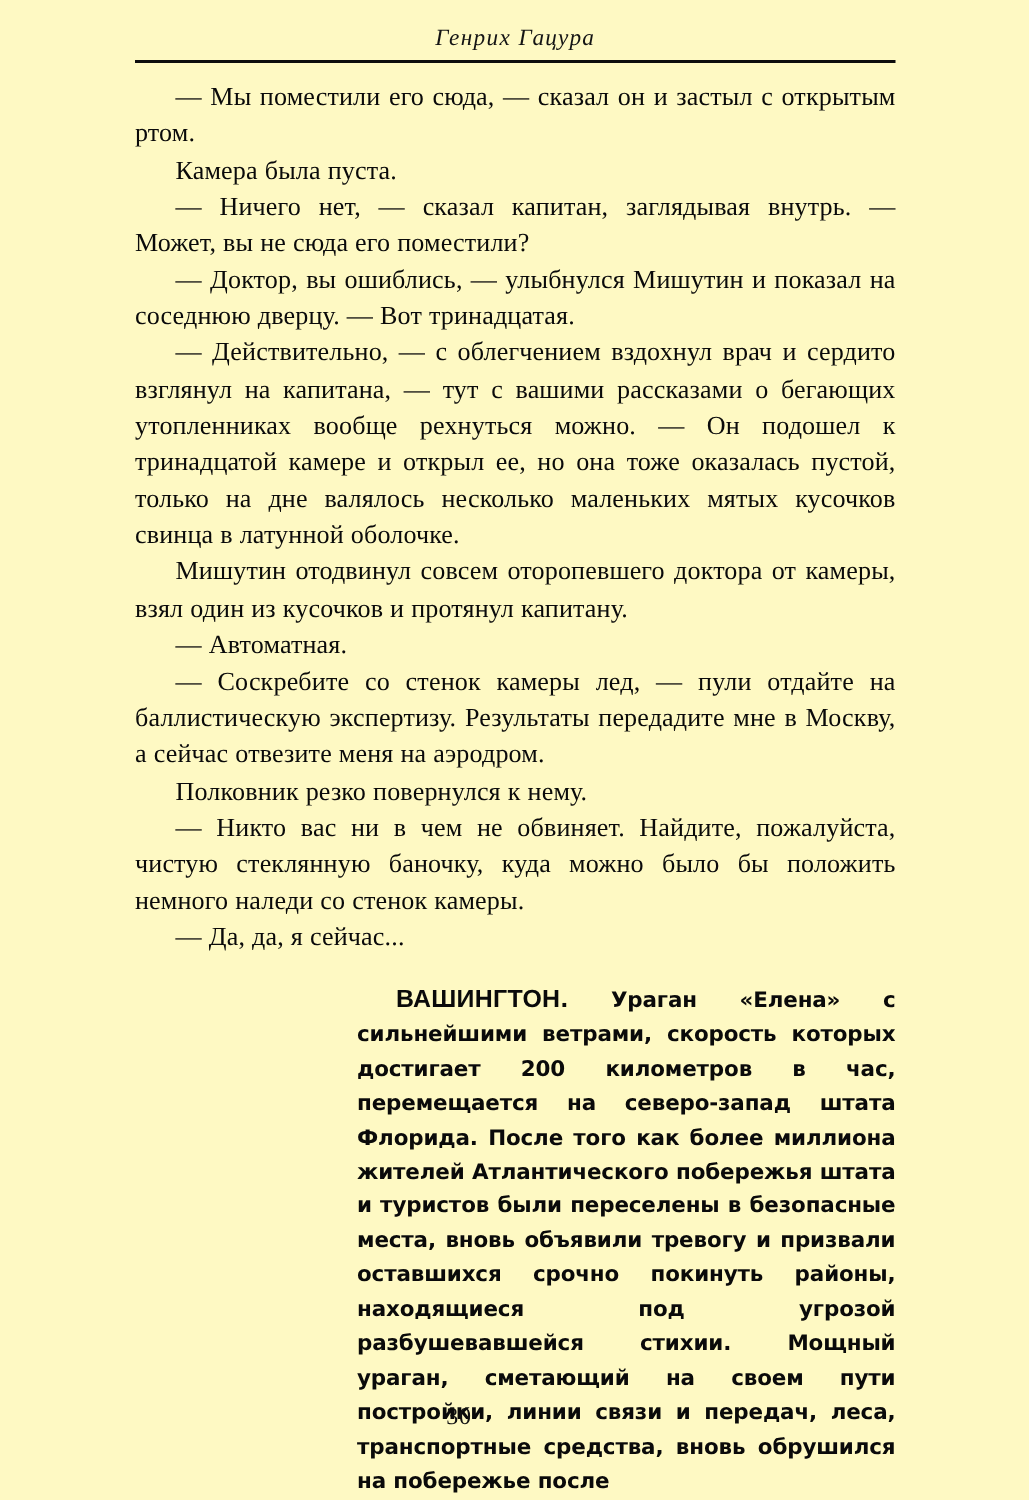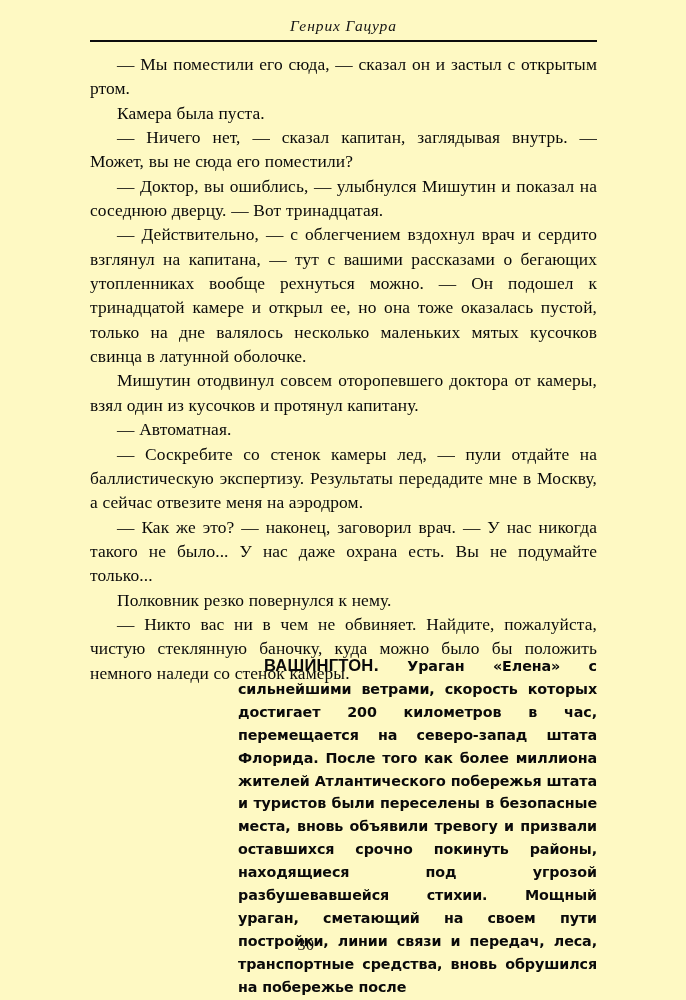--- a/index.html
+++ b/index.html
@@ -118,23 +118,23 @@
 
   <div class="body-column">
     <p>— Мы поместили его сюда, — сказал он и застыл с открытым ртом.</p>
     <p>Камера была пуста.</p>
     <p>— Ничего нет, — сказал капитан, заглядывая внутрь. — Может, вы не сюда его поместили?</p>
     <p>— Доктор, вы ошиблись, — улыбнулся Мишутин и показал на соседнюю дверцу. — Вот тринадцатая.</p>
     <p>— Действительно, — с облегчением вздохнул врач и сердито взглянул на капитана, — тут с вашими рассказами о бегающих утопленниках вообще рехнуться можно. — Он подошел к тринадцатой камере и открыл ее, но она тоже оказалась пустой, только на дне валялось несколько маленьких мятых кусочков свинца в латунной оболочке.</p>
     <p>Мишутин отодвинул совсем оторопевшего доктора от камеры, взял один из кусочков и протянул капитану.</p>
     <p>— Автоматная.</p>
     <p>— Соскребите со стенок камеры лед, — пули отдайте на баллистическую экспертизу. Результаты передадите мне в Москву, а сейчас отвезите меня на аэродром.</p>
-    <p>— Как же это? — наконец, заговорил врач. — У нас никогда такого не было... У нас даже охрана есть. Вы не подумайте только...</p>
     <p>Полковник резко повернулся к нему.</p>
     <p>— Никто вас ни в чем не обвиняет. Найдите, пожалуйста, чистую стеклянную баночку, куда можно было бы положить немного наледи со стенок камеры.</p>
+    <p>— Да, да, я сейчас...</p>
   </div>
 
   <div class="news-block">
     <p><span class="dateline">ВАШИНГТОН</span><span>. Ураган «Елена» с сильнейшими ветрами, скорость которых достигает 200 километров в час, перемещается на северо-запад штата Флорида. После того как более миллиона жителей Атлантического побережья штата и туристов были переселены в безопасные места, вновь объявили тревогу и призвали оставшихся срочно покинуть районы, находящиеся под угрозой разбушевавшейся стихии. Мощный ураган, сметающий на своем пути постройки, линии связи и передач, леса, транспортные средства, вновь обрушился на побережье после</span></p>
   </div>
 
   <div class="folio">30</div>
 
 </div>
 

